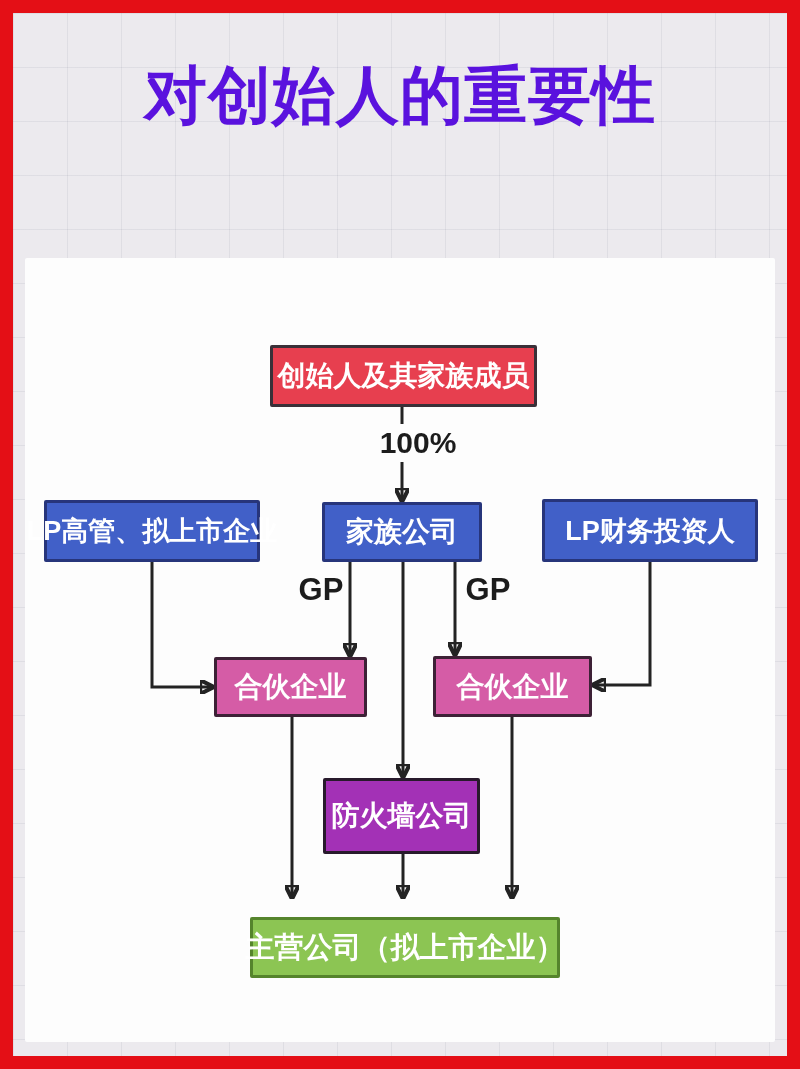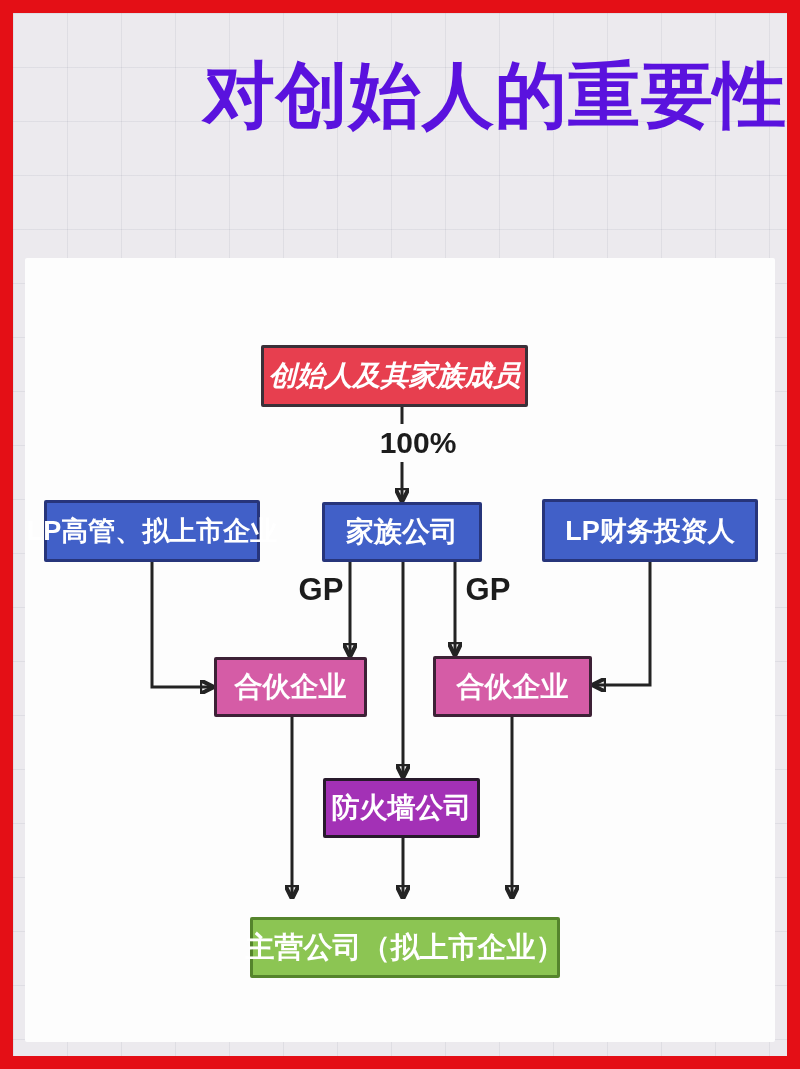--- a/index.html
+++ b/index.html
@@ -18,48 +18,48 @@
     overflow:hidden;
   }
 
   .title-block {
     position:absolute; left:0; top:30px; width:774px;
     text-align:center;
     font-weight:900;
     color:#5a12de;
   }
   .title-line1 { font-size:80px; line-height:104px; letter-spacing:4px; }
-  .title-line2 { font-size:72px; line-height:104px; letter-spacing:1px;text-align:right; }
+  .title-line2 { font-size:63px; line-height:104px; letter-spacing:1px; }
 
   .panel {
     position:absolute; left:12px; top:245px;
     width:750px; height:784px;
     background:#fdfdfd;
     border-radius:2px;
   }
 
   .edges { position:absolute; left:0; top:0; width:750px; height:784px; }
   .edges path { stroke:#232323; stroke-width:3; fill:none; }
 
   .node {
     position:absolute;
     display:flex; align-items:center; justify-content:center;
     color:#ffffff; font-weight:bold;
     border:3px solid #2c2a34;
     border-radius:2px;
     text-align:center;
     white-space:nowrap;
   }
-  .node-founder   { left:236px; top:87px;  width:267px; height:62px; font-size:28px; border-color:#3a3038;font-style:italic; }
+  .node-founder   { left:245px; top:87px;  width:267px; height:62px; font-size:28px; border-color:#3a3038; }
   .node-lp-exec   { left:19px;  top:242px; width:216px; height:62px; font-size:27px; border-color:#27357b; }
   .node-family    { left:297px; top:244px; width:160px; height:60px; font-size:28px; border-color:#27357b; }
   .node-lp-inv    { left:517px; top:241px; width:216px; height:63px; font-size:27px; border-color:#27357b; }
   .node-partner-l { left:189px; top:399px; width:153px; height:60px; font-size:28px; border-color:#3d2136; }
   .node-partner-r { left:408px; top:398px; width:159px; height:61px; font-size:28px; border-color:#3d2136; }
-  .node-firewall  { left:298px; top:520px; width:157px; height:60px; font-size:28px; border-color:#281a2c; }
+  .node-firewall  { left:298px; top:520px; width:157px; height:76px; font-size:28px; border-color:#281a2c; }
   .node-main      { left:225px; top:641px; width:310px; height:61px; font-size:29px; border-color:#55842c; }
 
   .edge-label {
     position:absolute;
     color:#1c1c1c; font-weight:bold;
     display:flex; align-items:center; justify-content:center;
   }
   .label-pct      { left:337px; top:168px; width:80px; height:34px; font-size:30px;margin-left:16px; }
   .label-gp-left  { left:270px; top:314px; width:52px; height:36px; font-size:31px; }
   .label-gp-right { left:437px; top:314px; width:52px; height:36px; font-size:31px; }

